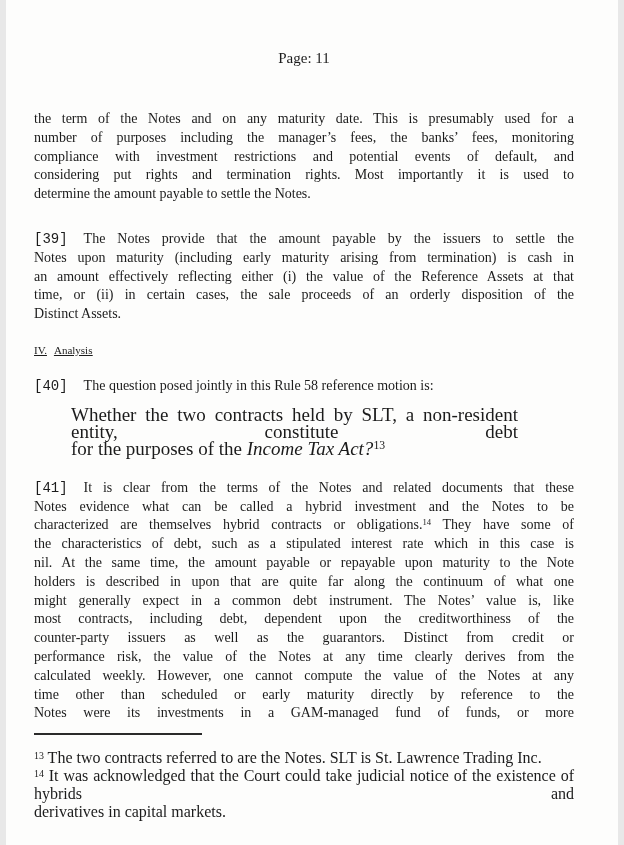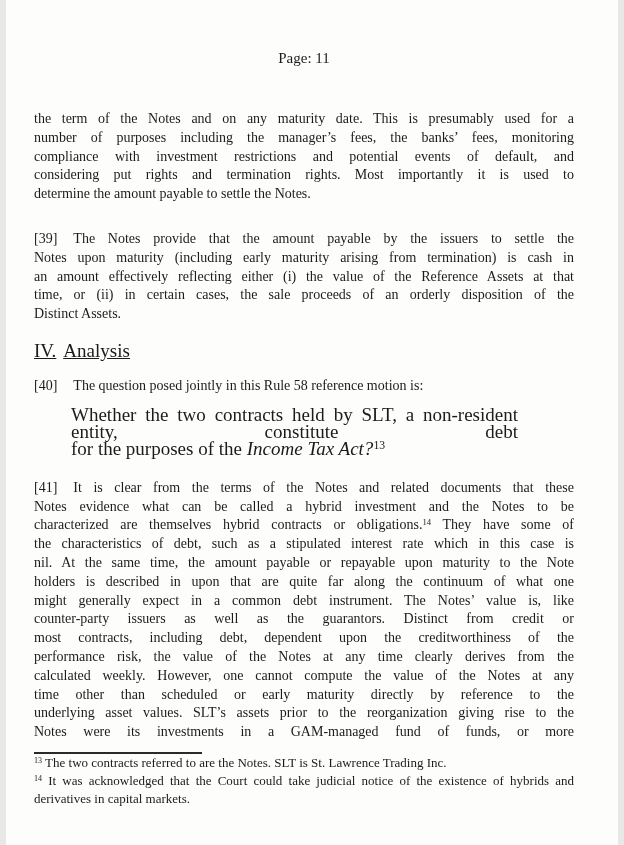--- a/index.html
+++ b/index.html
@@ -22,44 +22,44 @@
     margin-top: 49px;
     text-align: center;
     font-size: 15px;
     line-height: 19px;
   }
   .body-text { font-size: 14px; line-height: 18.8px; }
   .tline { text-align: left; }
   .tline.just { text-align: justify; text-align-last: justify; }
   .para-intro { margin-top: 42px; }
   .para-39 { margin-top: 26px; }
-  .section-heading { margin-top: 17px; font-size: 19px; line-height: 19px; text-decoration: underline; }
+  .section-heading { margin-top: 17px; font-size: 11px; line-height: 19px; text-decoration: underline; }
   .section-heading .numeral { margin-right: 7px; }
   .section-heading .underl { text-decoration: underline; }
   .para-40 { margin-top: 17px; }
   .quote {
     margin-top: 10px;
     margin-left: 37px;
     width: 447px;
     font-size: 19px;
     line-height: 17px;
   }
   .para-41 { margin-top: 22px; }
   .fn-rule {
     margin-top: 10px;
     width: 168px;
     height: 2px;
     background: #2a2a2a;
   }
   .footnotes {
-    margin-top: 0;
-    font-size: 13px;
+    margin-top: 14px;
+    font-size: 16px;
     line-height: 18px;
   }
-  .seg-num { padding-right: 16px; }
+  .seg-num { padding-right: 16px; font-family: Liberation Mono, monospace; }
   .seg-italic { font-style: italic; }
   .seg-sup {
     font-size: 0.62em;
     position: relative;
     top: -0.45em;
     line-height: 0;
   }
 </style>
 </head>
 <body>
@@ -99,26 +99,25 @@
       </div>
 
     <div class="body-text para-41">
         <div class="tline just"><span class="seg-num">[41]</span>It is clear from the terms of the Notes and related documents that these</div>
         <div class="tline just">Notes evidence what can be called a hybrid investment and the Notes to be</div>
         <div class="tline just">characterized are themselves hybrid contracts or obligations.<span class="seg-sup">14</span> They have some of</div>
         <div class="tline just">the characteristics of debt, such as a stipulated interest rate which in this case is</div>
         <div class="tline just">nil. At the same time, the amount payable or repayable upon maturity to the Note</div>
         <div class="tline just">holders is described in upon that are quite far along the continuum of what one</div>
         <div class="tline just">might generally expect in a common debt instrument. The Notes’ value is, like</div>
+        <div class="tline just">most contracts, including debt, dependent upon the creditworthiness of the</div>
         <div class="tline just">counter-party issuers as well as the guarantors. Distinct from credit or</div>
-        <div class="tline just">most contracts, including debt, dependent upon the creditworthiness of the</div>
         <div class="tline just">performance risk, the value of the Notes at any time clearly derives from the</div>
         <div class="tline just">calculated weekly. However, one cannot compute the value of the Notes at any</div>
         <div class="tline just">time other than scheduled or early maturity directly by reference to the</div>
-        <div class="tline just">underlying asset values. SLT’s assets prior to the reorganization giving rise to the</div>
         <div class="tline just">Notes were its investments in a GAM-managed fund of funds, or more</div>
       </div>
 
     <div class="fn-rule"></div>
 
     <div class="footnotes">
       <div>
           <div class="tline"><span class="seg-sup">13</span> The two contracts referred to are the Notes. SLT is St. Lawrence Trading Inc.</div>
         </div>
       <div>

